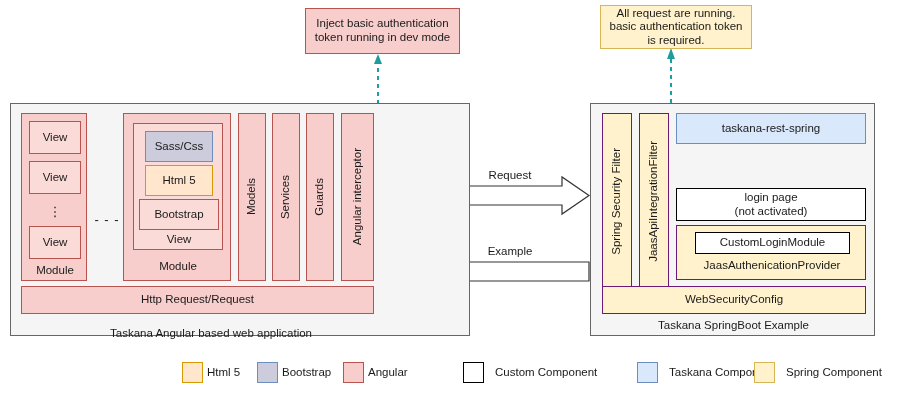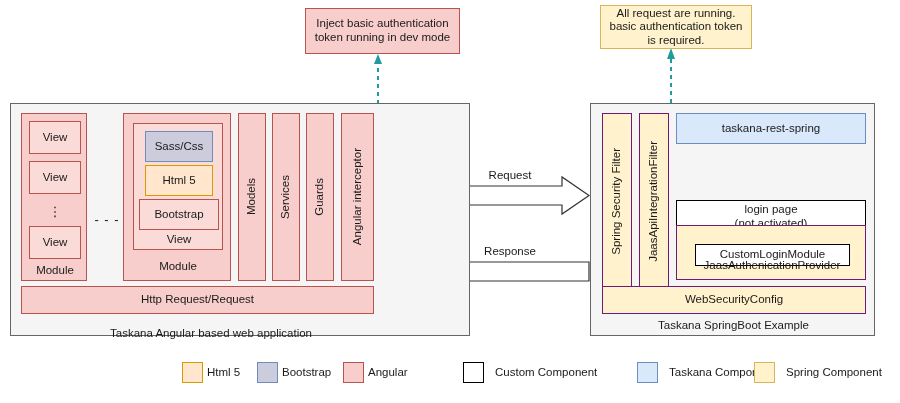--- a/index.html
+++ b/index.html
@@ -84,21 +84,20 @@
   }
   .taskana-box {
     background: #dae8fc;
     border: 1px solid #6c8ebf;
     font-size: 11.5px;
   }
   .custom-box {
     background: #ffffff;
     border: 1px solid #000000;
     font-size: 11.5px;
-    margin-top: 12px;
   }
 
   .vtext {
     writing-mode: vertical-rl;
     transform: rotate(180deg);
     white-space: nowrap;
   }
 
   .vdots {
     font-size: 13px;
@@ -208,21 +207,21 @@
     <div class="abs ang ctr" style="left:330px; top:9px; width:33px; height:168px;">
       <span class="vtext">Angular interceptor</span>
     </div>
 
     <div class="abs ang ctr" style="left:10px; top:182px; width:353px; height:28px;">Http Request/Request</div>
 
     <div class="abs ctr panel-caption" style="left:0px; top:220px; width:400px; height:20px;">Taskana Angular based web application</div>
   </div>
 
   <div class="abs ctr arrow-label" style="left:440px; top:168px; width:140px; height:16px;">Request</div>
-  <div class="abs ctr arrow-label" style="left:440px; top:244px; width:140px; height:16px;">Response</div>
+  <div class="abs ctr arrow-label" style="left:440px; top:244px; width:140px; height:16px;">Example</div>
 
   <div class="abs panel" style="left:590px; top:103px; width:285px; height:233px;">
 
     <div class="abs spr ctr" style="left:11px; top:9px; width:30px; height:176px;">
       <span class="vtext">Spring Security Filter</span>
     </div>
 
     <div class="abs spr ctr" style="left:48px; top:9px; width:30px; height:176px;">
       <span class="vtext">JaasApiIntegrationFilter</span>
     </div>

